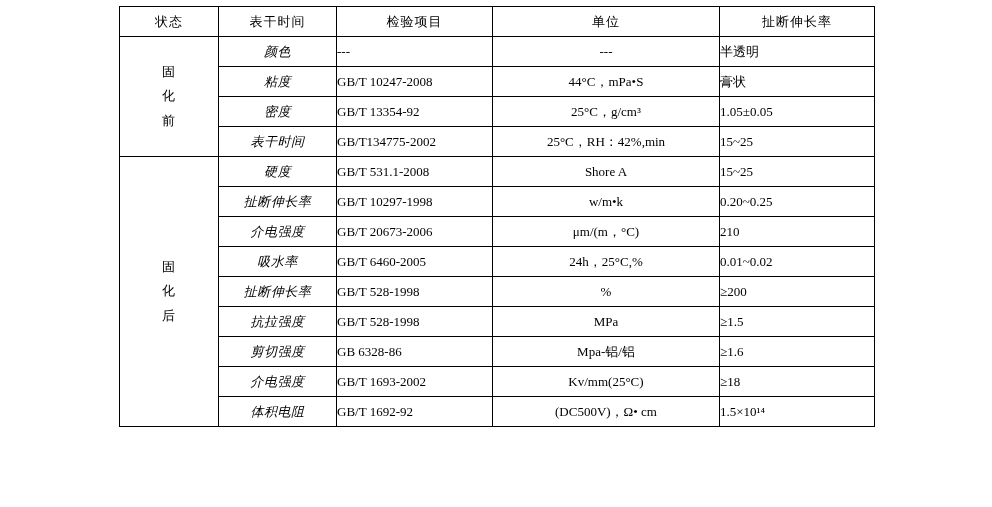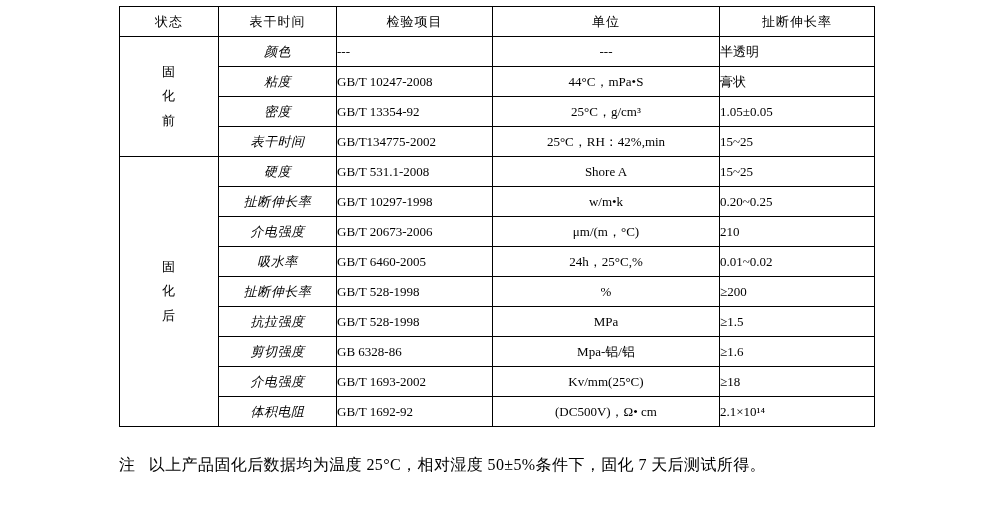--- a/index.html
+++ b/index.html
@@ -198,23 +198,19 @@
       <tr>
         <td class="item">介电强度</td>
         <td class="std">GB/T 1693-2002</td>
         <td class="unit">Kv/mm(25°C)</td>
         <td class="result">≥18</td>
       </tr>
       <tr>
         <td class="item">体积电阻</td>
         <td class="std">GB/T 1692-92</td>
         <td class="unit">(DC500V)，Ω• cm</td>
-        <td class="result">2.1×10¹⁴</td>
+        <td class="result">1.5×10¹⁴</td>
       </tr>
     </tbody>
   </table>
 
-  <div class="note">
-    <span class="lbl">注</span>
-    <span>以上产品固化后数据均为温度 25°C，相对湿度 50±5%条件下，固化 7 天后测试所得。</span>
-  </div>
 
 </div>
 
 </body></html>

